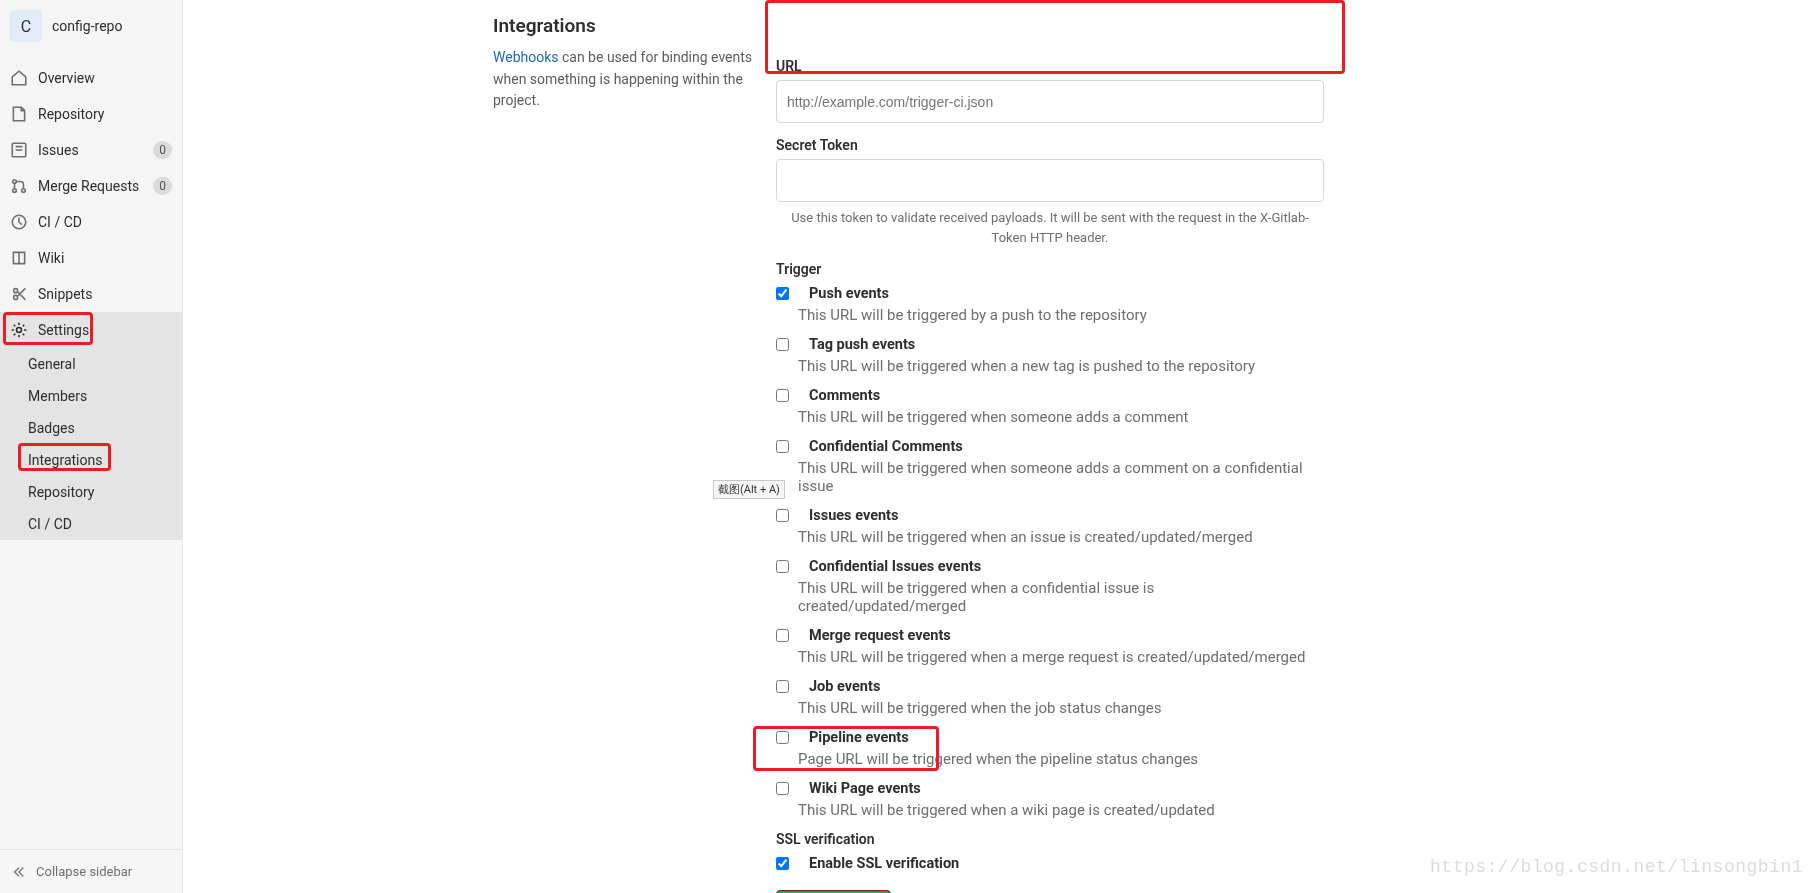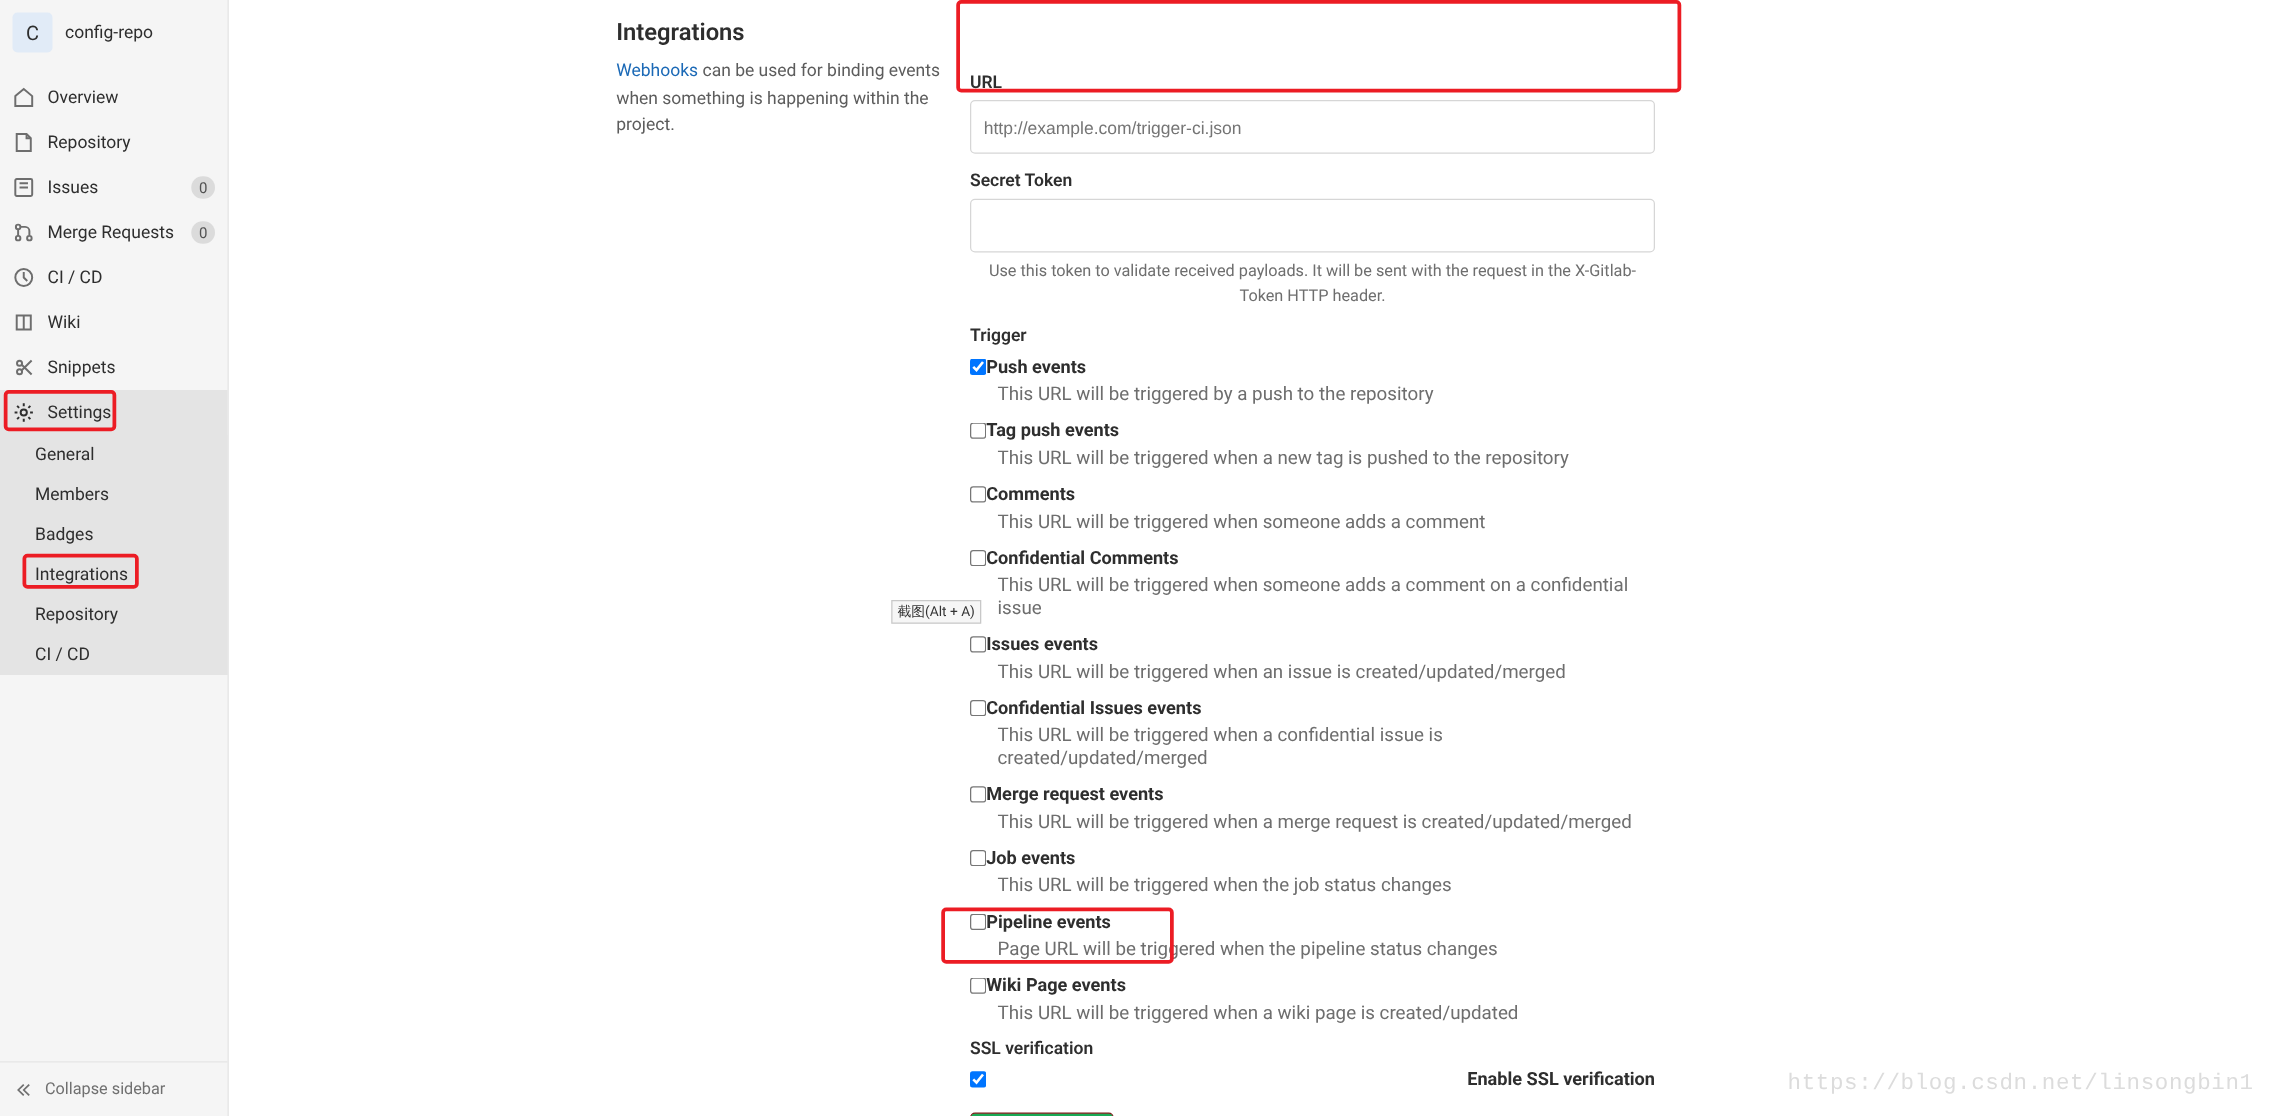--- a/index.html
+++ b/index.html
@@ -83,21 +83,21 @@
   .field{margin-bottom:14px;}
   .field-label{font-weight:600;display:block;margin:8px 0 6px;color:#2e2e2e;}
   .input{
     width:100%;height:43px;padding:6px 10px;
     border:1px solid var(--border);border-radius:4px;
     font-size:14px;color:#888;background:#fff;
   }
   .help{color:#6e6e6e;font-size:13px;margin:6px 0 0;line-height:1.5;text-align:center;}
   .section-label{font-weight:600;margin:6px 0 8px;display:block;}
   .trigger-item{margin-bottom:12px;}
-  .trigger-head{display:flex;align-items:center;gap:0;}
+  .trigger-head{display:flex;align-items:center;gap:20px;}
   .trigger-head input{margin:0;width:13px;height:13px;}
   .trigger-head .t-label{font-weight:700;font-size:14.5px;}
   .trigger-desc{margin:4px 0 0 22px;color:#6e6e6e;font-size:15px;}
   .btn-green{
     background:var(--green);color:#fff;border:1px solid #7f1d1d;
     padding:7px 14px;border-radius:4px;font-size:14px;cursor:pointer;
   }
   .tooltip-box{
     position:absolute;left:713px;top:480px;
     background:#f6f6f6;border:1px solid #c8c8c8;
@@ -298,21 +298,21 @@
         <div class="trigger-item">
           <div class="trigger-head">
             <input type="checkbox" style="">
             <span class="t-label">Wiki Page events</span>
           </div>
           <div class="trigger-desc">This URL will be triggered when a wiki page is created/updated</div>
         </div>
       </div>
 
     <span class="section-label" style="margin-top:4px;">SSL verification</span>
-    <div class="trigger-head" style="margin-bottom:18px;justify-content:space-between;">
+    <div class="trigger-head" style="margin-bottom:18px;">
       <input type="checkbox" checked="" style="">
       <span class="t-label">Enable SSL verification</span>
     </div>
 
     <button class="btn-green">Add webhook</button>
 
   </div>
 
   <div class="red-box" style="left:582px;top:0px;width:580px;height:74px;"></div>
   <div class="red-box" style="left:570px;top:726px;width:186px;height:45px;"></div>

